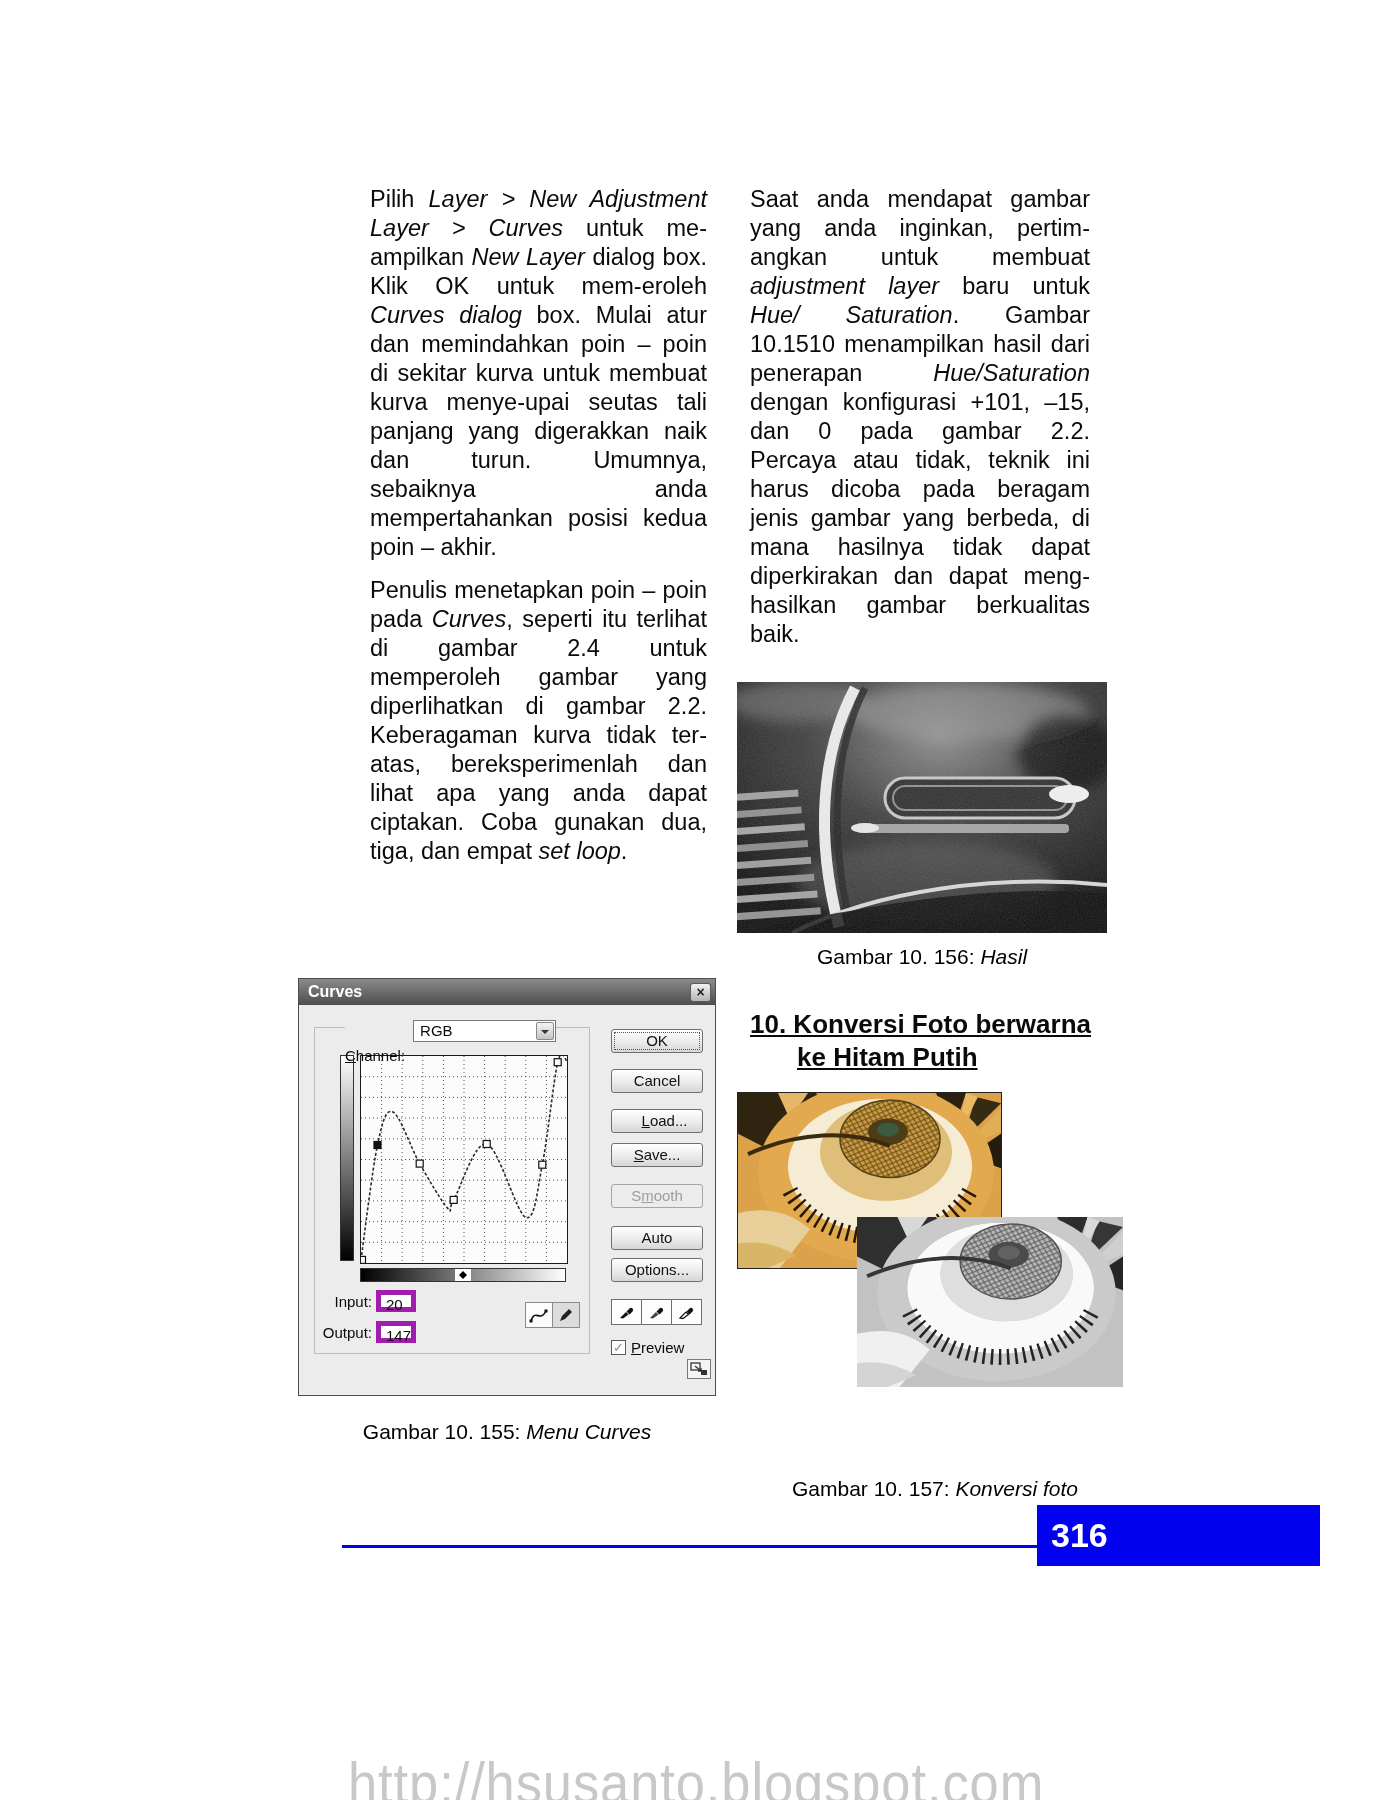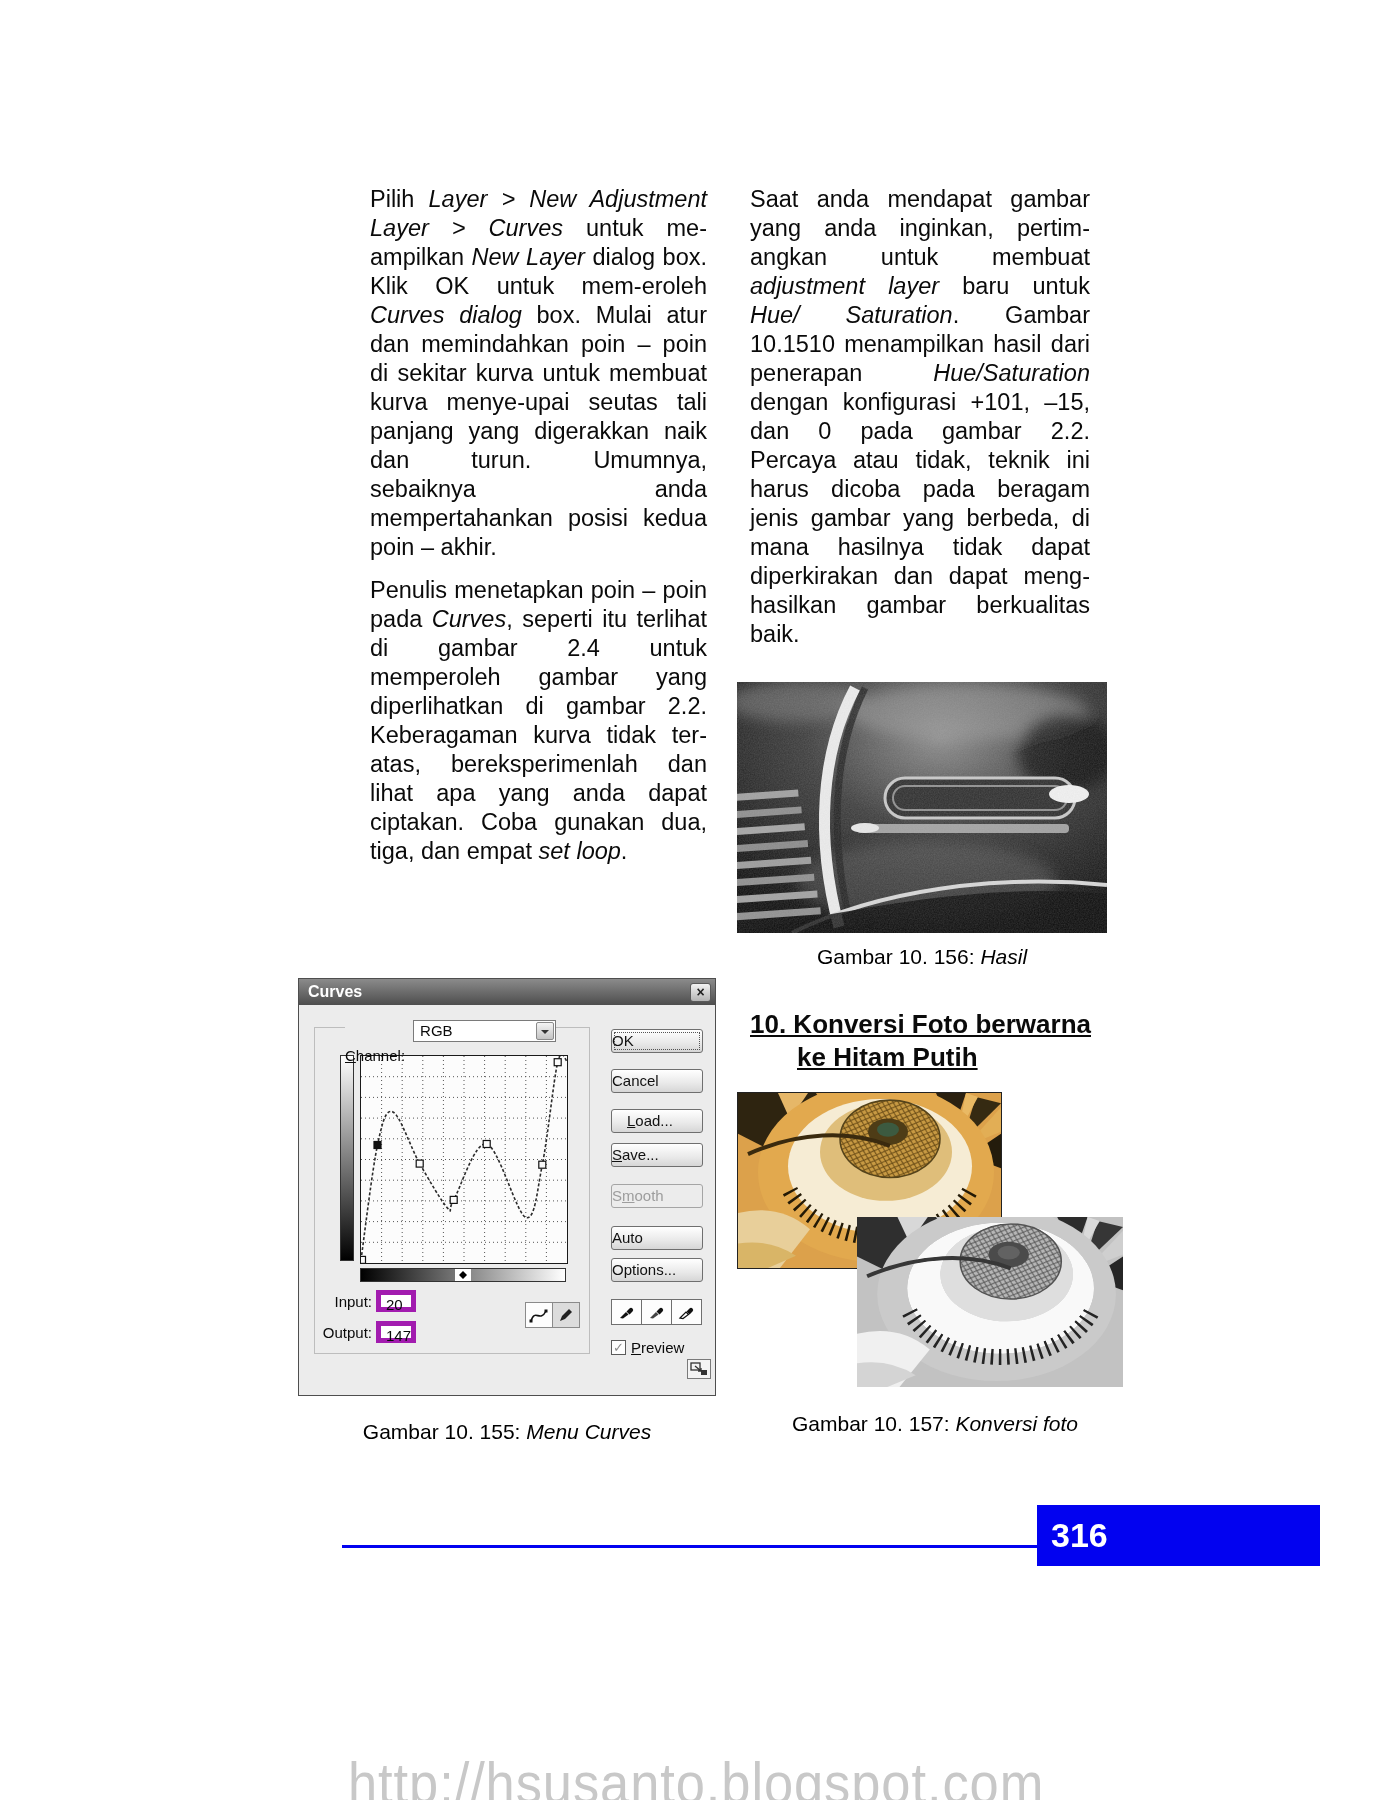--- a/index.html
+++ b/index.html
@@ -54,21 +54,21 @@
   .io-label{position:absolute;left:15px;width:58px;text-align:right;}
   .io-field{position:absolute;left:77px;width:40px;height:22px;background:#fff;border:5px solid #a21caf;
         box-sizing:border-box;line-height:20px;padding-left:5px;font-size:15px;}
   .tools{position:absolute;left:226px;top:323px;display:flex;}
   .tool-btn{width:28px;height:26px;border:1px solid #8a8a8a;box-sizing:border-box;
         display:flex;align-items:center;justify-content:center;}
   .tool-btn.sel{background:#fdfdfd;}
   .tool-btn.unsel{background:#dcdcdc;margin-left:-1px;}
   .btn-col-btn{position:absolute;left:312px;width:92px;height:24px;box-sizing:border-box;
         background:linear-gradient(#ffffff,#e9e9e9 60%,#d6d6d6);border:1px solid #6f6f6f;border-radius:3px;
-        line-height:21px;font-size:15px;color:#111;}
+        text-align:center;line-height:21px;font-size:15px;color:#111;}
   .btn-col-btn.default:after{content:"";position:absolute;left:2px;right:2px;top:2px;bottom:2px;
         border:1px dotted #555;}
   .btn-col-btn.disabled{color:#9d9d9d;border-color:#a5a5a5;background:#ececec;}
   .droppers{position:absolute;left:312px;top:320px;display:flex;}
   .dropper-btn{width:31px;height:26px;background:#fdfdfd;border:1px solid #6f6f6f;box-sizing:border-box;
         display:flex;align-items:center;justify-content:center;margin-left:-1px;}
   .droppers .dropper-btn:first-child{margin-left:0;}
   .preview-row{position:absolute;left:312px;top:360px;display:flex;align-items:center;}
   .checkbox{width:15px;height:15px;background:#fdfdfd;border:1px solid #5a5a5a;box-sizing:border-box;
         font-size:13px;line-height:13px;text-align:center;color:#8a8a8a;margin-right:5px;}
@@ -175,21 +175,21 @@
         </g>
       </defs>
       <use href="#stairs-art"></use>
     </svg>
   </div>
   <div class="photo bw abs" style="left:857px;top:1217px;width:266px;height:170px;z-index:2;">
     <svg width="266" height="170" viewBox="0 0 263 172" preserveAspectRatio="none">
       <use href="#stairs-art"></use>
     </svg>
   </div>
-  <div class="caption" style="left:750px;top:1412px;width:370px;z-index:3;"><span>Gambar 10. 157: </span><em>Konversi foto</em></div>
+  <div class="caption" style="left:750px;top:1477px;width:370px;z-index:3;"><span>Gambar 10. 157: </span><em>Konversi foto</em></div>
 
   <div class="dialog">
     <div class="titlebar"><span>Curves</span></div>
     <div class="close-btn">×</div>
 
     <div class="groupframe"></div>
 
     <div class="channel-row">
       <span class="channel-label"><u>C</u>hannel:</span>
       <span class="combo"><span>RGB</span><span class="combo-arrow"></span></span>

